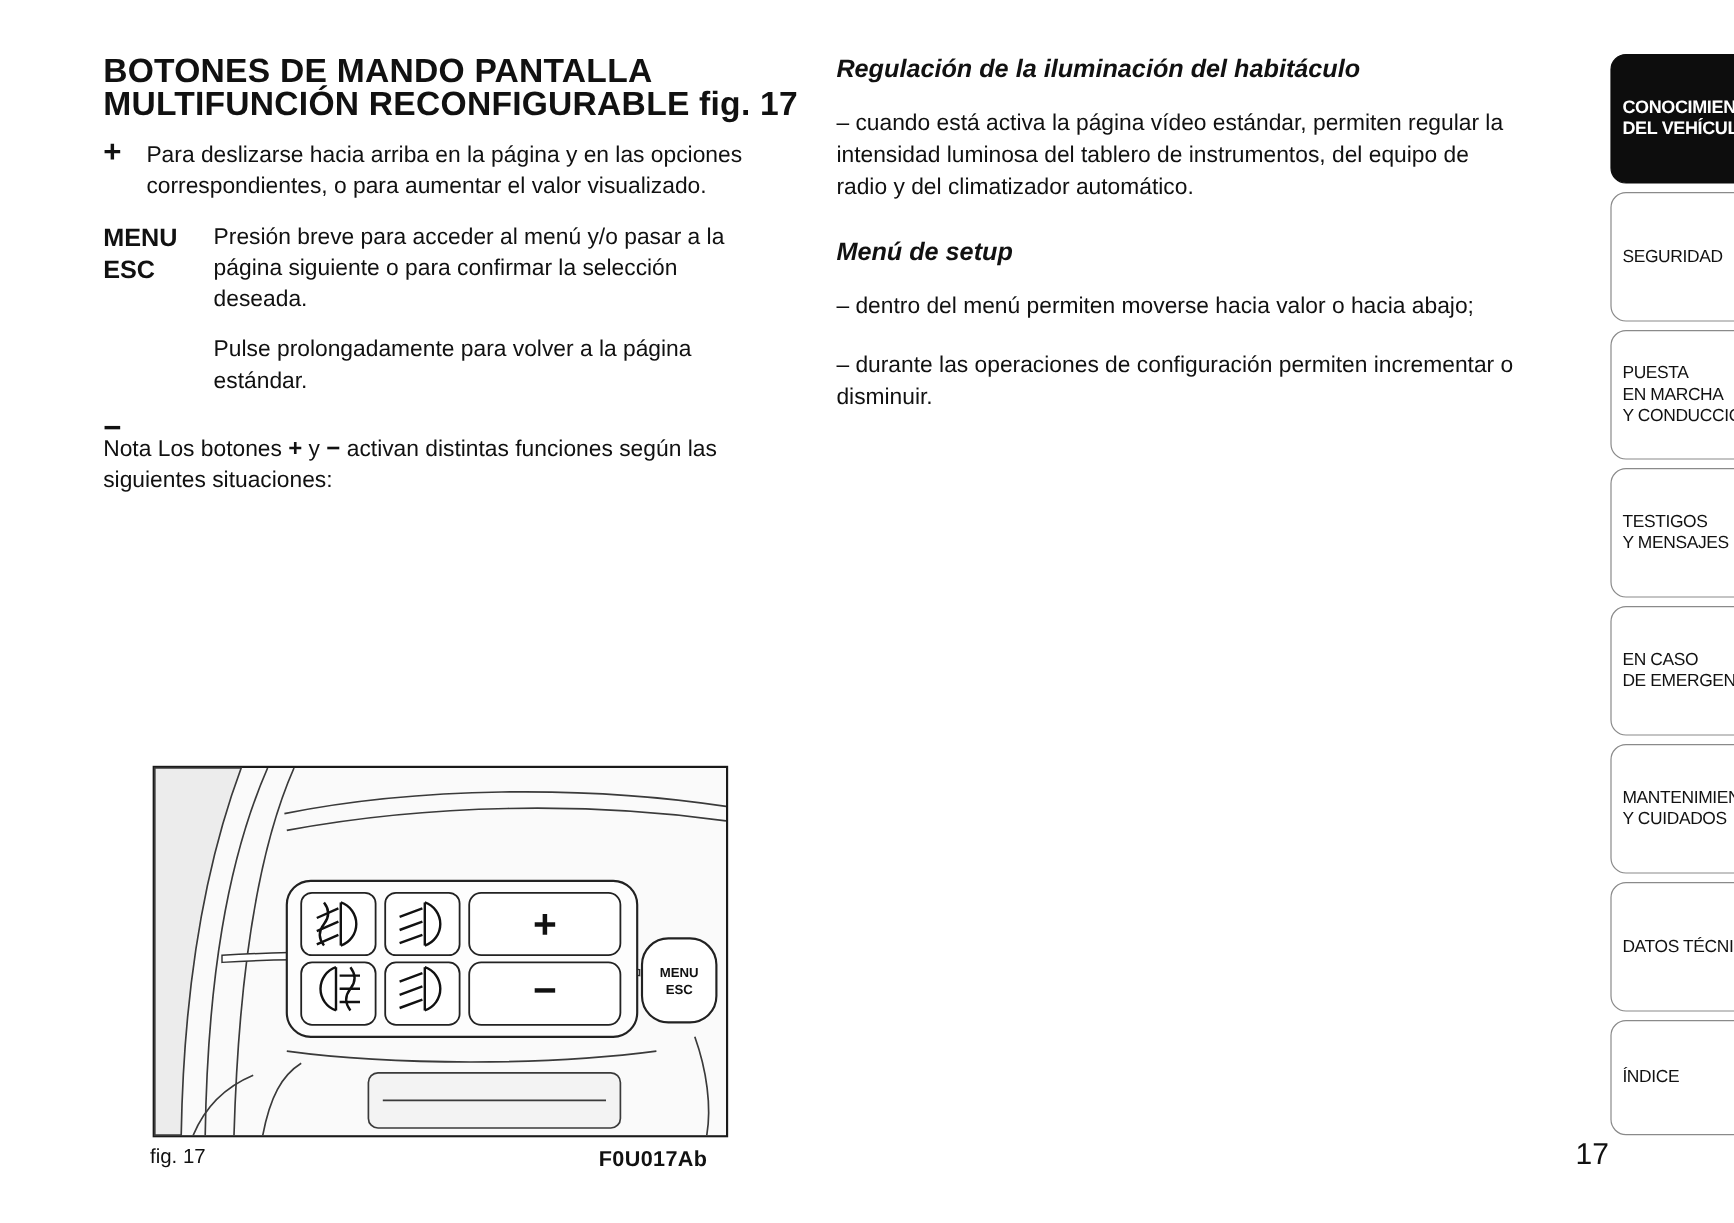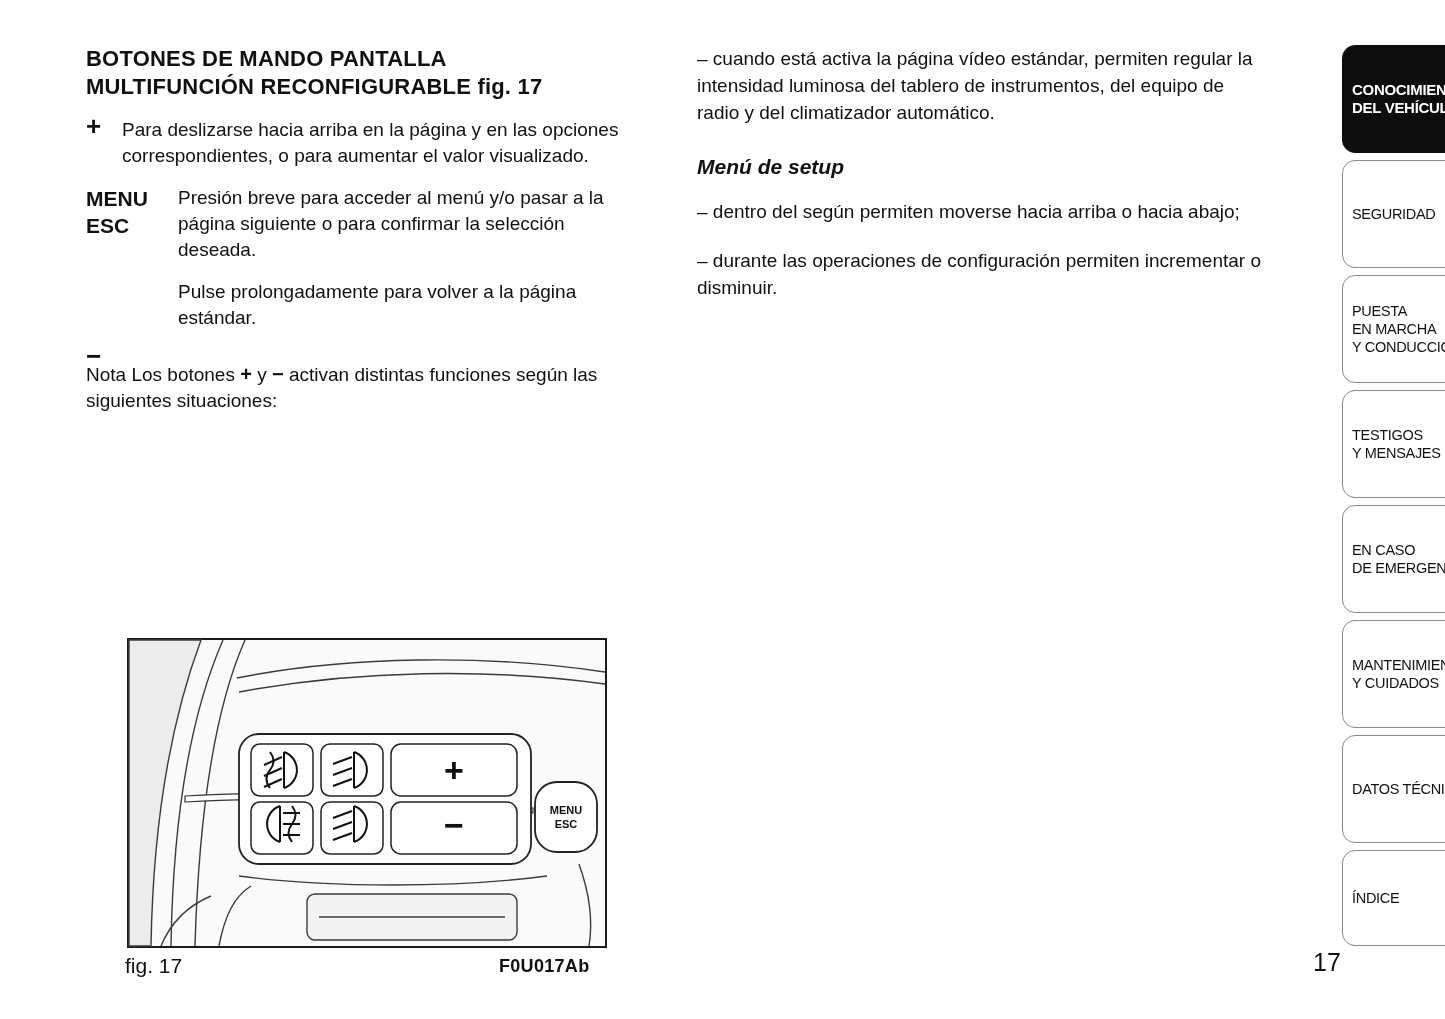--- a/index.html
+++ b/index.html
@@ -6,36 +6,36 @@
   html,body { background:#ffffff; }
   body {
     width:1445px; height:1019px;
     font-family:"Liberation Sans", sans-serif;
     color:#111111;
   }
   .page { position:relative; width:1445px; height:1019px; overflow:hidden; background:#ffffff; }
 
   
   .col-left { position:absolute; left:86px; top:45px; width:585px; }
-  .title { font-size:22px; font-weight:bold; line-height:28px; letter-spacing:0.2px; margin-bottom:16px; }
+  .title { font-size:28px; font-weight:bold; line-height:28px; letter-spacing:0.2px; margin-bottom:16px; }
   .item { position:relative; padding-left:36px; margin-bottom:16px; }
   .item.menu-item { padding-left:92px; }
   .sym { position:absolute; left:0; top:-4px; font-weight:bold; font-size:26px; line-height:26px; }
   .sym-menu { position:absolute; left:0; top:0; font-weight:bold; font-size:21px; line-height:27px; }
   .body-text { font-size:19px; line-height:26px; max-width:505px; }
   .item.menu-item .body-text { max-width:470px; }
   .para-gap { margin-top:16px; }
   .note { font-size:19px; line-height:26px; margin-top:30px; max-width:560px; }
   .note b { font-weight:bold; font-size:20px; }
 
   
   .figure { position:absolute; left:127px; top:638px; width:480px; }
   .figure-frame { display:block; }
   .figure-caption-row { position:relative; width:480px; height:24px; margin-top:4px; }
-  .figure-caption { position:absolute; left:-2px; top:2px; font-size:21px; }
+  .figure-caption { position:absolute; left:-2px; top:2px; font-size:17px; }
   .figure-code { position:absolute; left:372px; top:4px; font-size:18px; font-weight:bold; letter-spacing:0.3px; }
 
   
   .col-mid { position:absolute; left:697px; top:45px; width:565px; }
   .mid-heading { font-size:21px; font-weight:bold; font-style:italic; line-height:26px; margin-bottom:18px; }
   .mid-para { font-size:19px; line-height:27px; margin-bottom:22px; }
   .mid-section + .mid-section { margin-top:28px; }
 
   
   .sidebar { position:absolute; left:1342px; top:45px; width:148px; height:920px;text-decoration:underline; }
@@ -157,25 +157,26 @@
     </svg>
 
     <div class="figure-caption-row">
       <span class="figure-caption">fig. 17</span>
       <span class="figure-code">F0U017Ab</span>
     </div>
   </div>
 
   <div class="col-mid">
     <div class="mid-section">
+      <h2 class="mid-heading">Regulación de la iluminación del habitáculo</h2>
       <p class="mid-para">– cuando está activa la página vídeo estándar, permiten regular la intensidad luminosa del tablero de instrumentos, del equipo de radio y del climatizador automático.</p>
     </div>
     <div class="mid-section">
       <h2 class="mid-heading">Menú de setup</h2>
-      <p class="mid-para">– dentro del según permiten moverse hacia arriba o hacia abajo;</p>
+      <p class="mid-para">– dentro del menú permiten moverse hacia valor o hacia abajo;</p>
       <p class="mid-para">– durante las operaciones de configuración permiten incrementar o disminuir.</p>
     </div>
   </div>
 
   <div class="sidebar">
     <div class="tab active" style="top:0px">CONOCIMIENTO
 DEL VEHÍCULO</div>
     <div class="tab" style="top:115px">SEGURIDAD</div>
     <div class="tab" style="top:230px">PUESTA
 EN MARCHA

